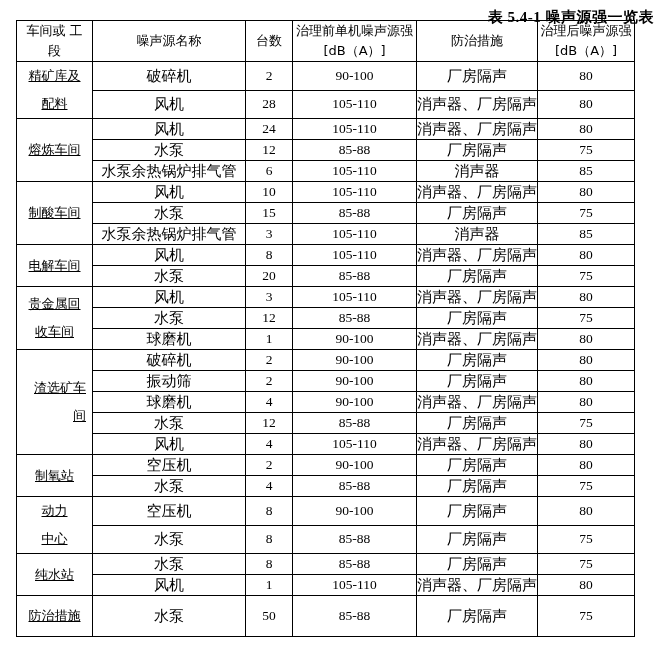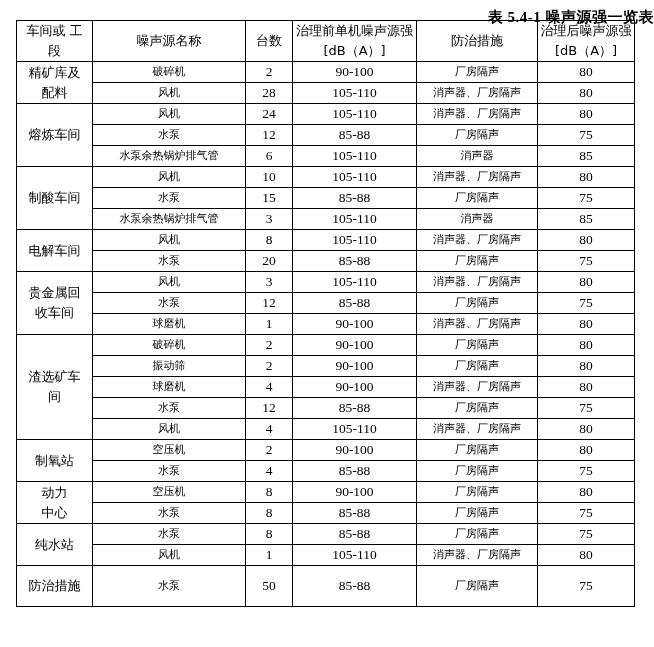--- a/index.html
+++ b/index.html
@@ -6,22 +6,22 @@
   body { width:654px; height:647px; position:relative; overflow:hidden;
          font-family: "Liberation Serif", "DejaVu Serif", serif; color:#000; }
   .title { position:absolute; left:0; top:8px; width:654px; text-align:right;
            font-size:15px; font-weight:bold; letter-spacing:0.5px; }
   table { position:absolute; left:16px; top:20px; border-collapse:collapse;
           table-layout:fixed; width:618px; }
   td, th { border:1.5px solid #000; text-align:center; vertical-align:middle;
            padding:0; font-size:13.5px; font-weight:normal; line-height:20px; overflow:hidden; }
   th { height:40px; font-family: "DejaVu Sans", sans-serif; font-size:13px; line-height:20px; }
   td { height:20px; }
-  td.group { font-family: "DejaVu Sans", sans-serif; font-size:13px; line-height:20px; }
-  td.name, td.measure { font-family: "DejaVu Sans", sans-serif; font-size:11px; }
+  td.group { font-family: "DejaVu Sans", sans-serif; font-size:13px; line-height:28px;text-decoration:underline; }
+  td.name, td.measure { font-family: "DejaVu Sans", sans-serif; font-size:15px; }
   tr.tall td { height:40px; }
 </style>
 </head>
 <body>
 
 <div class="title">表 5.4-1   噪声源强一览表</div>
 
 <table>
   <colgroup>
     <col style="width:76px">
@@ -132,21 +132,21 @@
         <td>75</td>
       </tr>
       <tr>
         <td class="name">球磨机</td>
         <td>1</td>
         <td>90-100</td>
         <td class="measure">消声器、厂房隔声</td>
         <td>80</td>
       </tr>
       <tr>
-        <td class="group" rowspan="5" style="padding: 0px 6px;">渣选矿车间</td>
+        <td class="group" rowspan="5" style="padding: 0px 6px; text-align: right;">渣选矿车间</td>
         <td class="name">破碎机</td>
         <td>2</td>
         <td>90-100</td>
         <td class="measure">厂房隔声</td>
         <td>80</td>
       </tr>
       <tr>
         <td class="name">振动筛</td>
         <td>2</td>
         <td>90-100</td>

